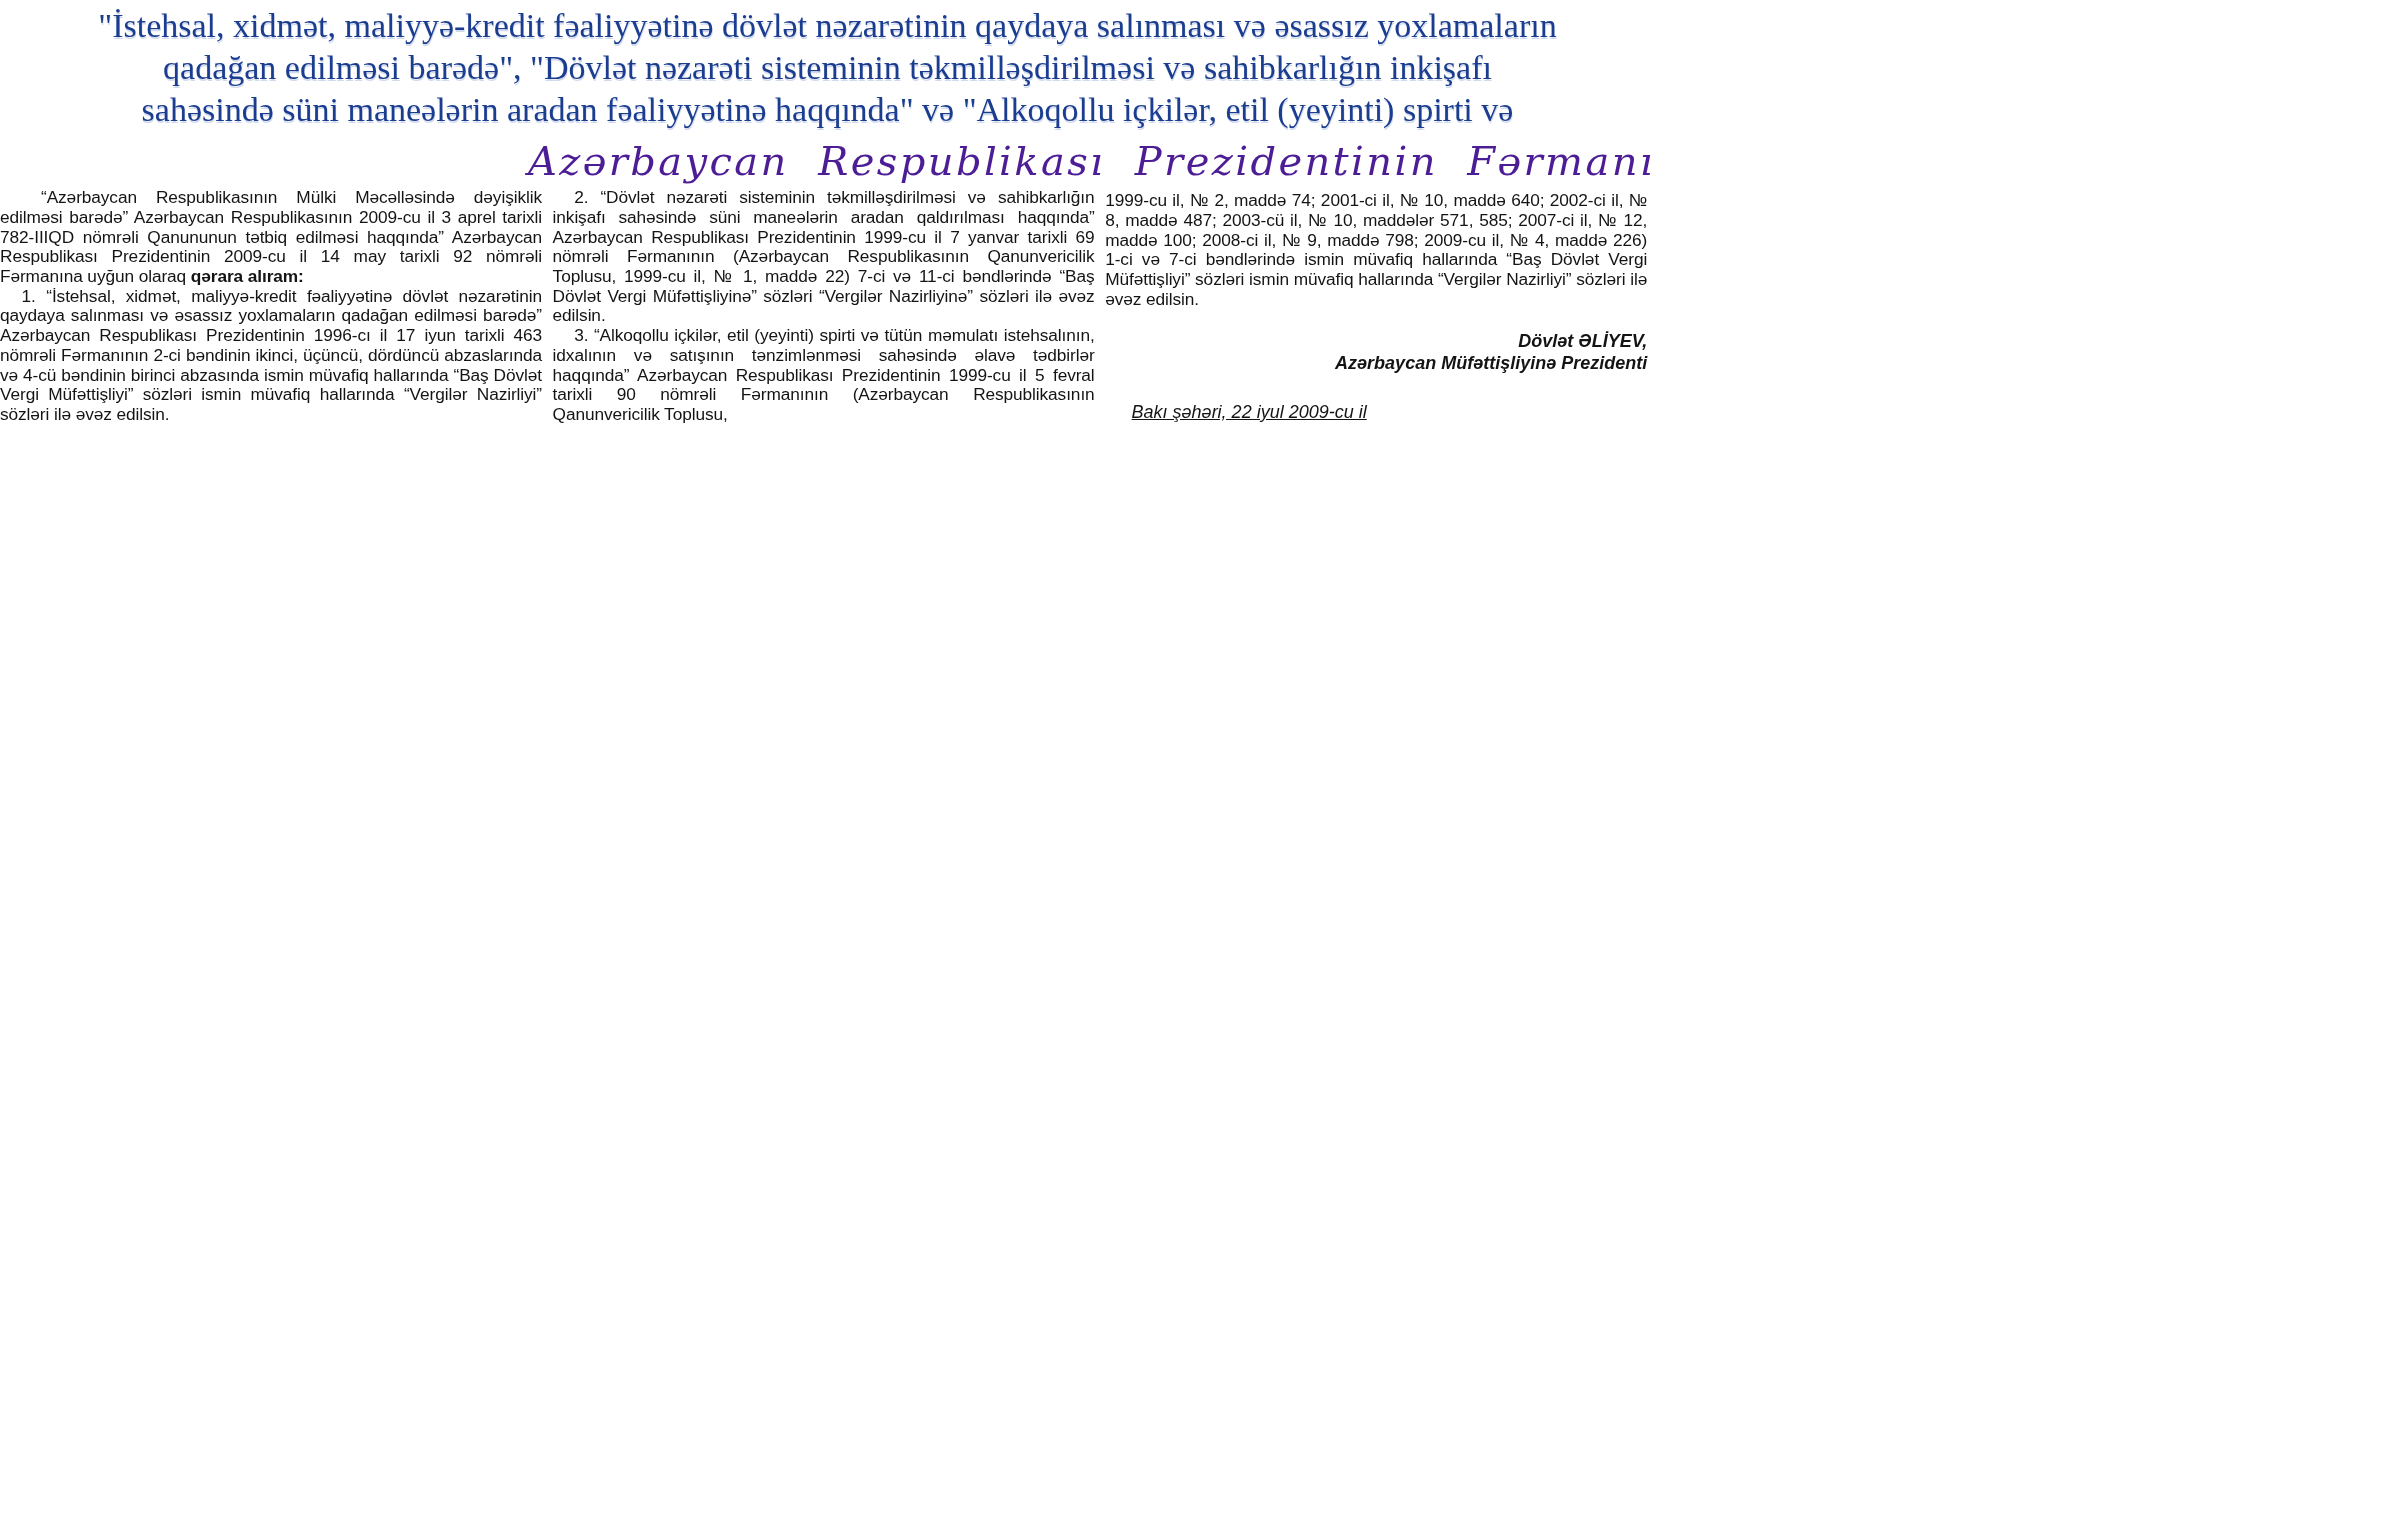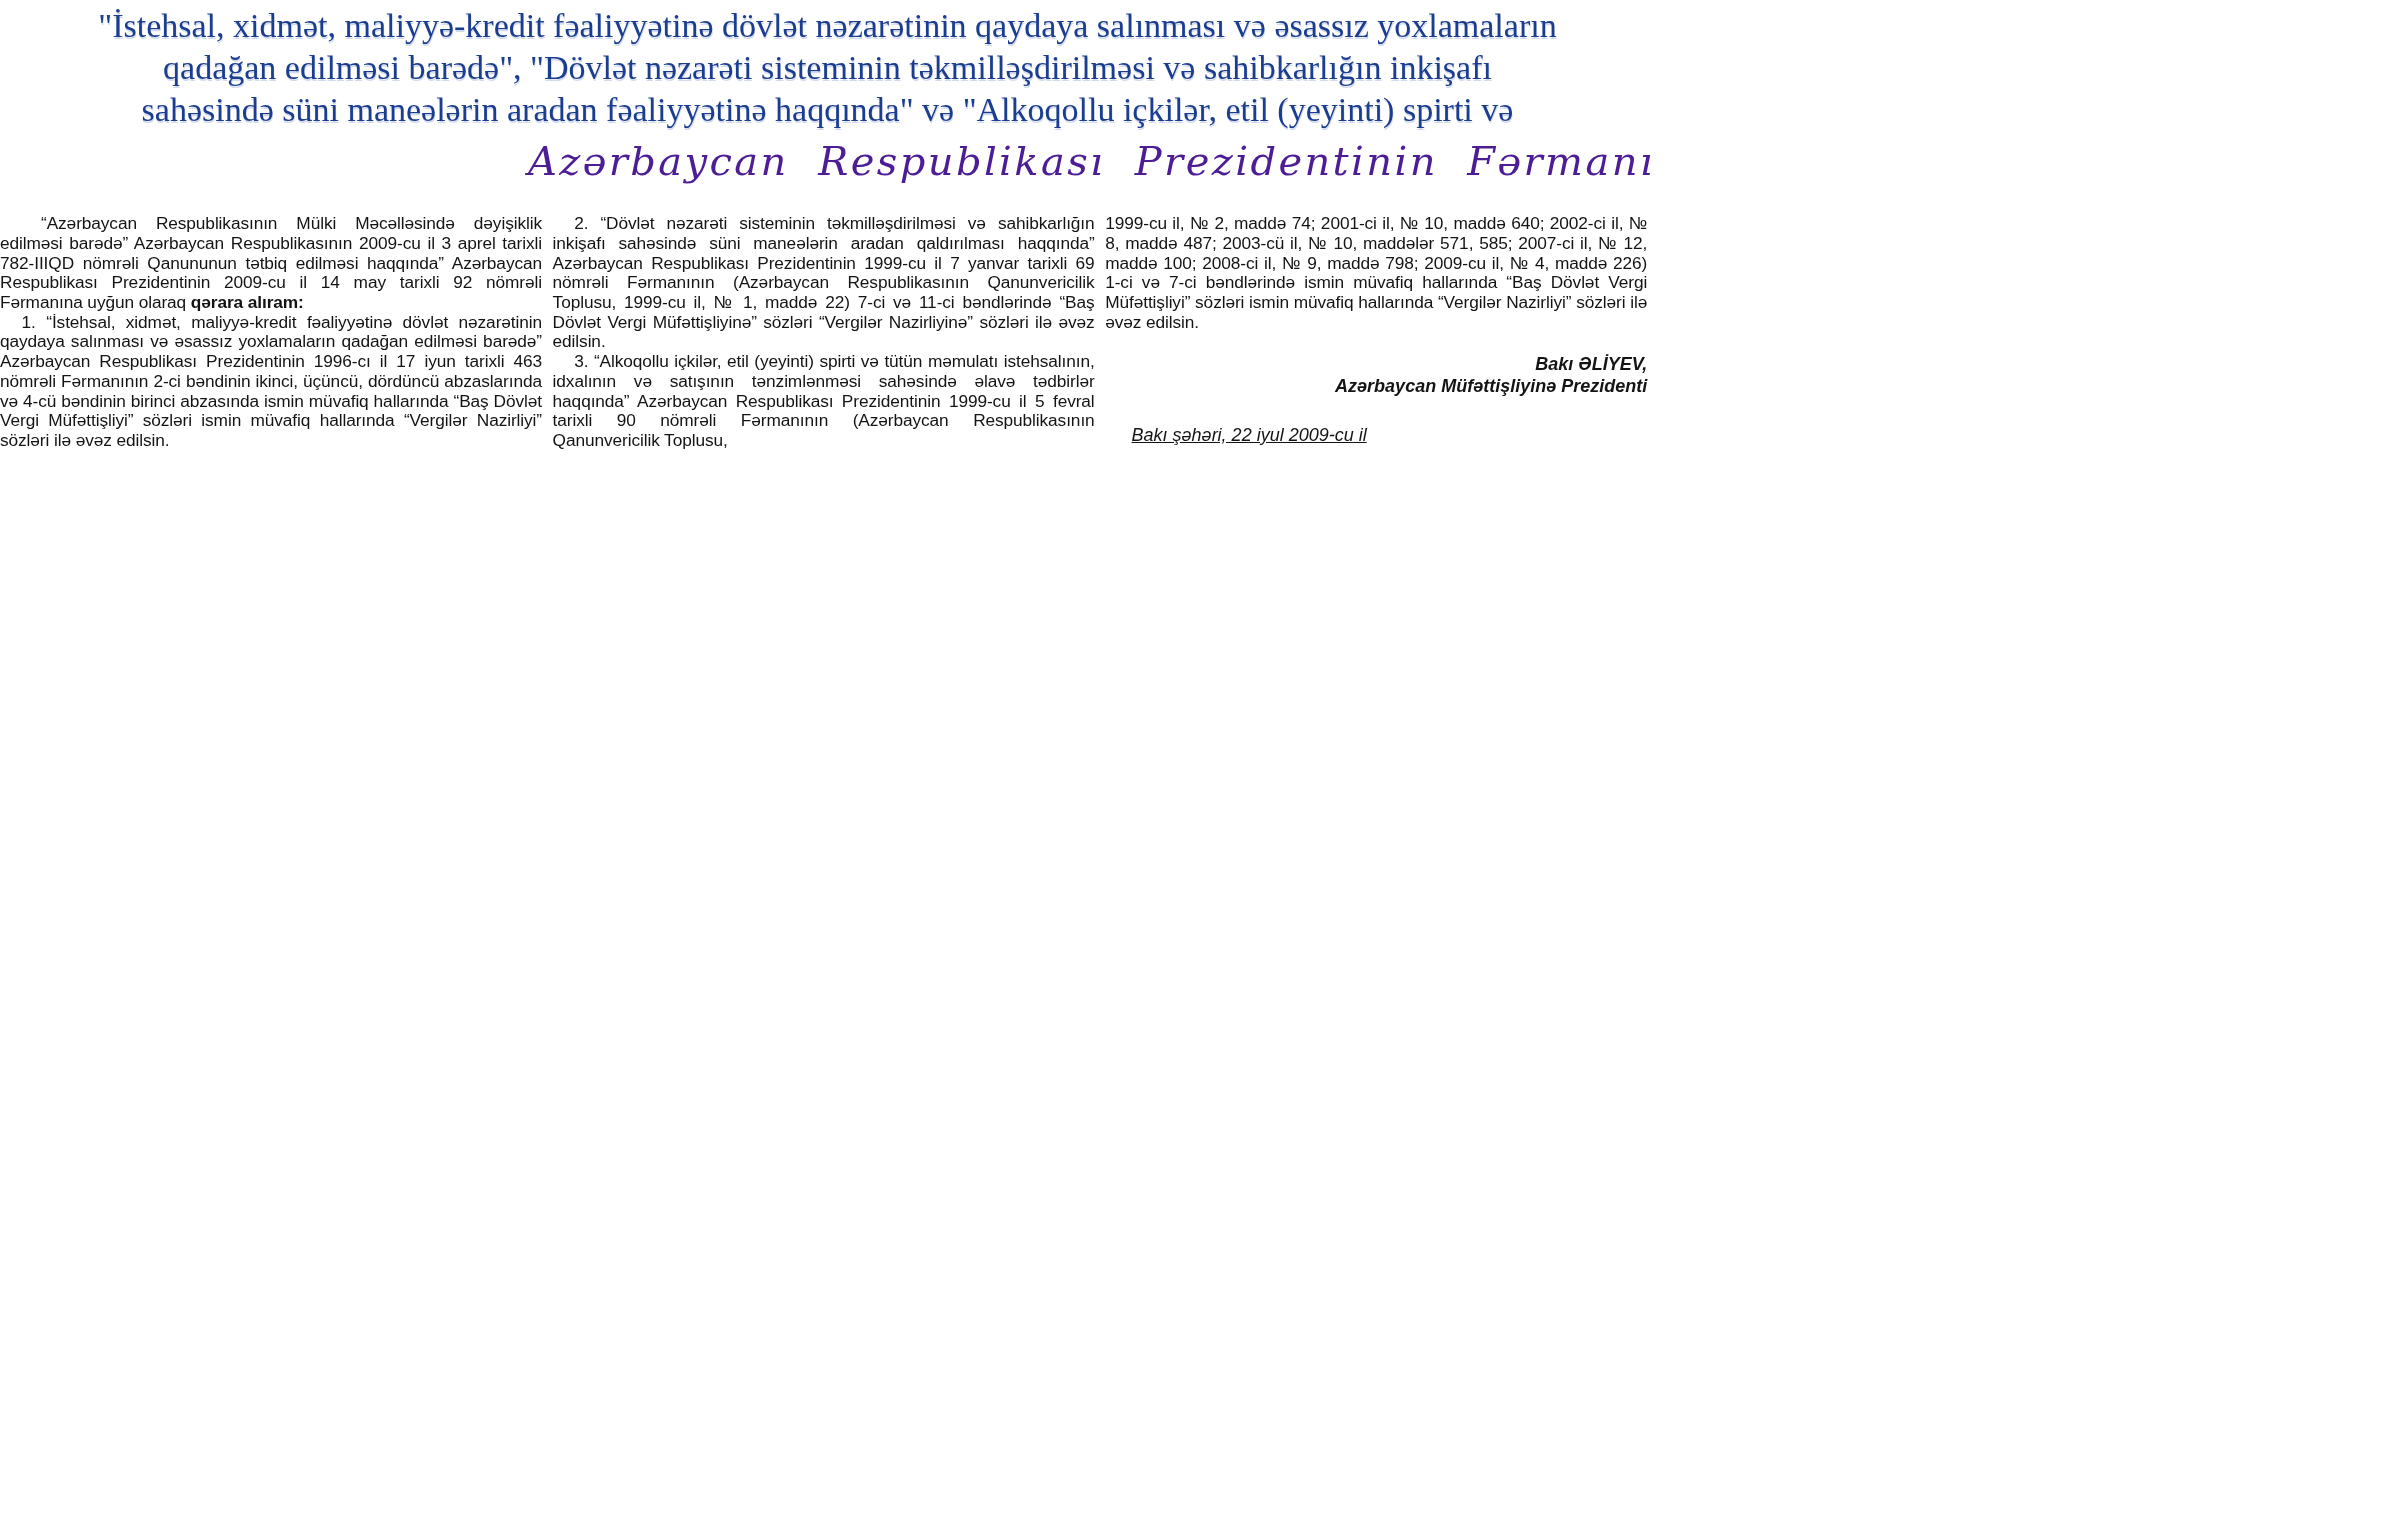--- a/index.html
+++ b/index.html
@@ -43,22 +43,22 @@
     line-height: 1.12;
     color: #4c1d95;
     letter-spacing: 2.4px;
     word-spacing: 14.4px;
     white-space: nowrap;
   }
   
   .columns {
     display: flex;
     gap: 10.6px;
-    margin-top: 30px;
-    align-items: flex-start;
+    margin-top: 4px;
+    align-items: center;
   }
   .col { width: 542px; flex: 0 0 auto; }
   .col p {
     margin: 0;
     font-family: "Liberation Sans", sans-serif;
     font-size: 17.3px;
     line-height: 19.7px;
     letter-spacing: -0.1px;
     color: #141414;
     text-align: justify;
@@ -109,21 +109,21 @@
     </div>
 
     <div class="col">
       <p class="p-num">2. “Dövlət nəzarəti sisteminin təkmilləşdirilməsi və sahibkarlığın inkişafı sahəsində süni maneələrin aradan qaldırılması haqqında” Azərbaycan Respublikası Prezidentinin 1999-cu il 7 yanvar tarixli 69 nömrəli Fərmanının (Azərbaycan Respublikasının Qanunvericilik Toplusu, 1999-cu il, № 1, maddə 22) 7-ci və 11-ci bəndlərində “Baş Dövlət Vergi Müfəttişliyinə” sözləri “Vergilər Nazirliyinə” sözləri ilə əvəz edilsin.</p>
       <p class="p-num">3. “Alkoqollu içkilər, etil (yeyinti) spirti və tütün məmulatı istehsalının, idxalının və satışının tənzimlənməsi sahəsində əlavə tədbirlər haqqında” Azərbaycan Respublikası Prezidentinin 1999-cu il 5 fevral tarixli 90 nömrəli Fərmanının (Azərbaycan Respublikasının Qanunvericilik Toplusu,</p>
     </div>
 
     <div class="col">
       <p>1999-cu il, № 2, maddə 74; 2001-ci il, № 10, maddə 640; 2002-ci il, № 8, maddə 487; 2003-cü il, № 10, maddələr 571, 585; 2007-ci il, № 12, maddə 100; 2008-ci il, № 9, maddə 798; 2009-cu il, № 4, maddə 226) 1-ci və 7-ci bəndlərində ismin müvafiq hallarında “Baş Dövlət Vergi Müfəttişliyi” sözləri ismin müvafiq hallarında “Vergilər Nazirliyi” sözləri ilə əvəz edilsin.</p>
       <div class="signature">
-        <div>Bakı ƏLİYEV,</div>
+        <div>Dövlət ƏLİYEV,</div>
         <div>Azərbaycan Müfəttişliyinə Prezidenti</div>
       </div>
       <div class="dateline">Bakı şəhəri, 22 iyul 2009-cu il</div>
     </div>
 
   </div>
 
 </div>
 
 

